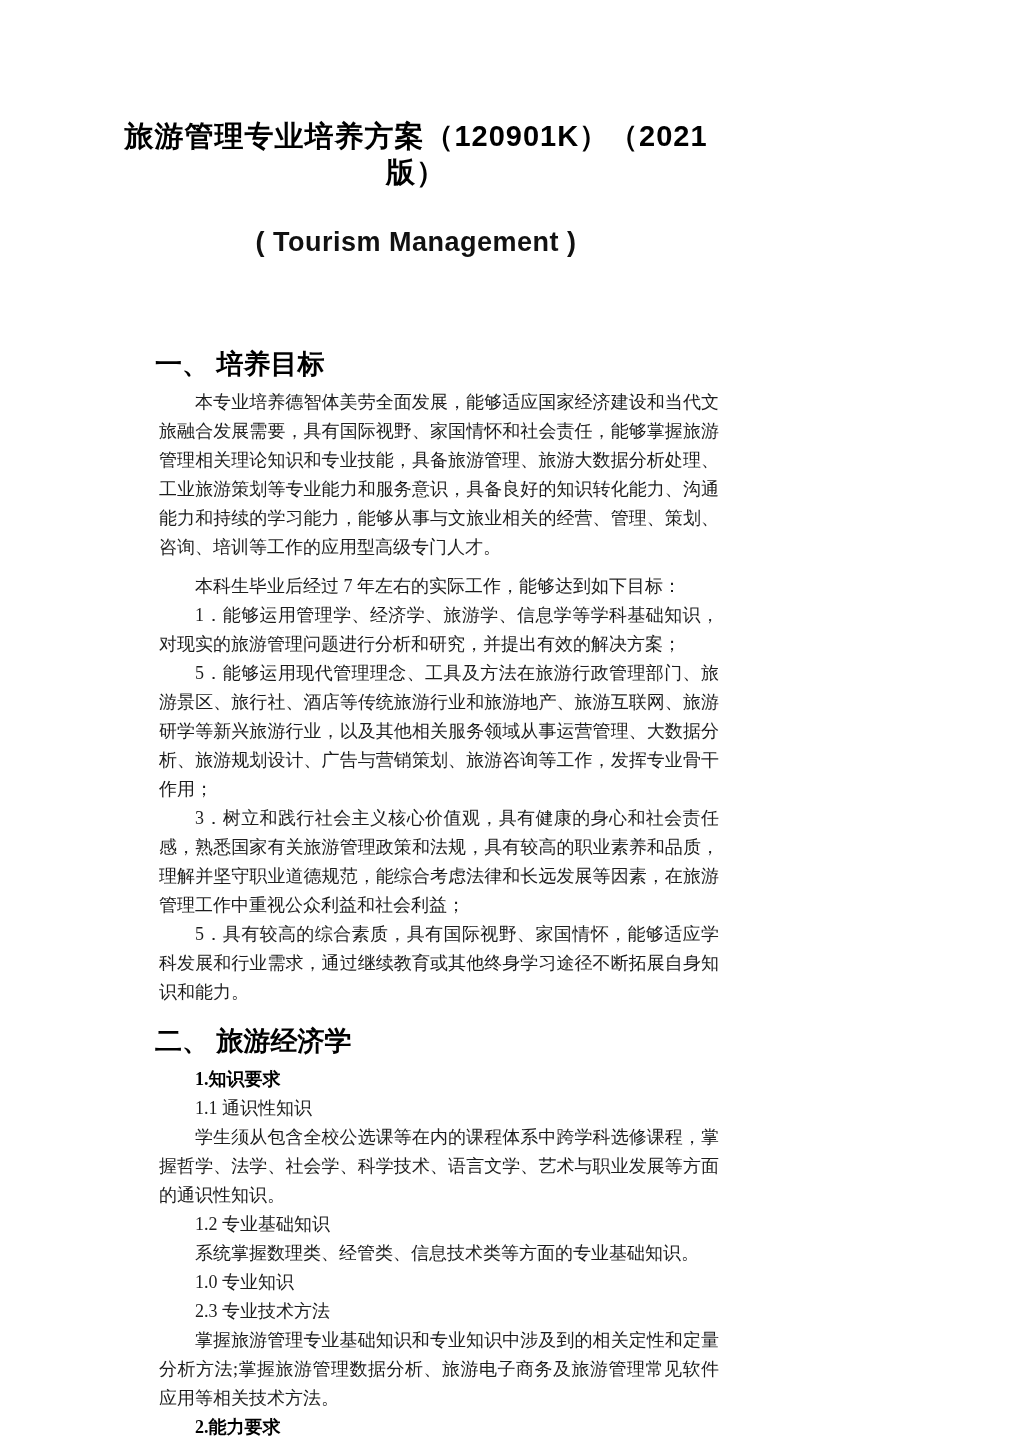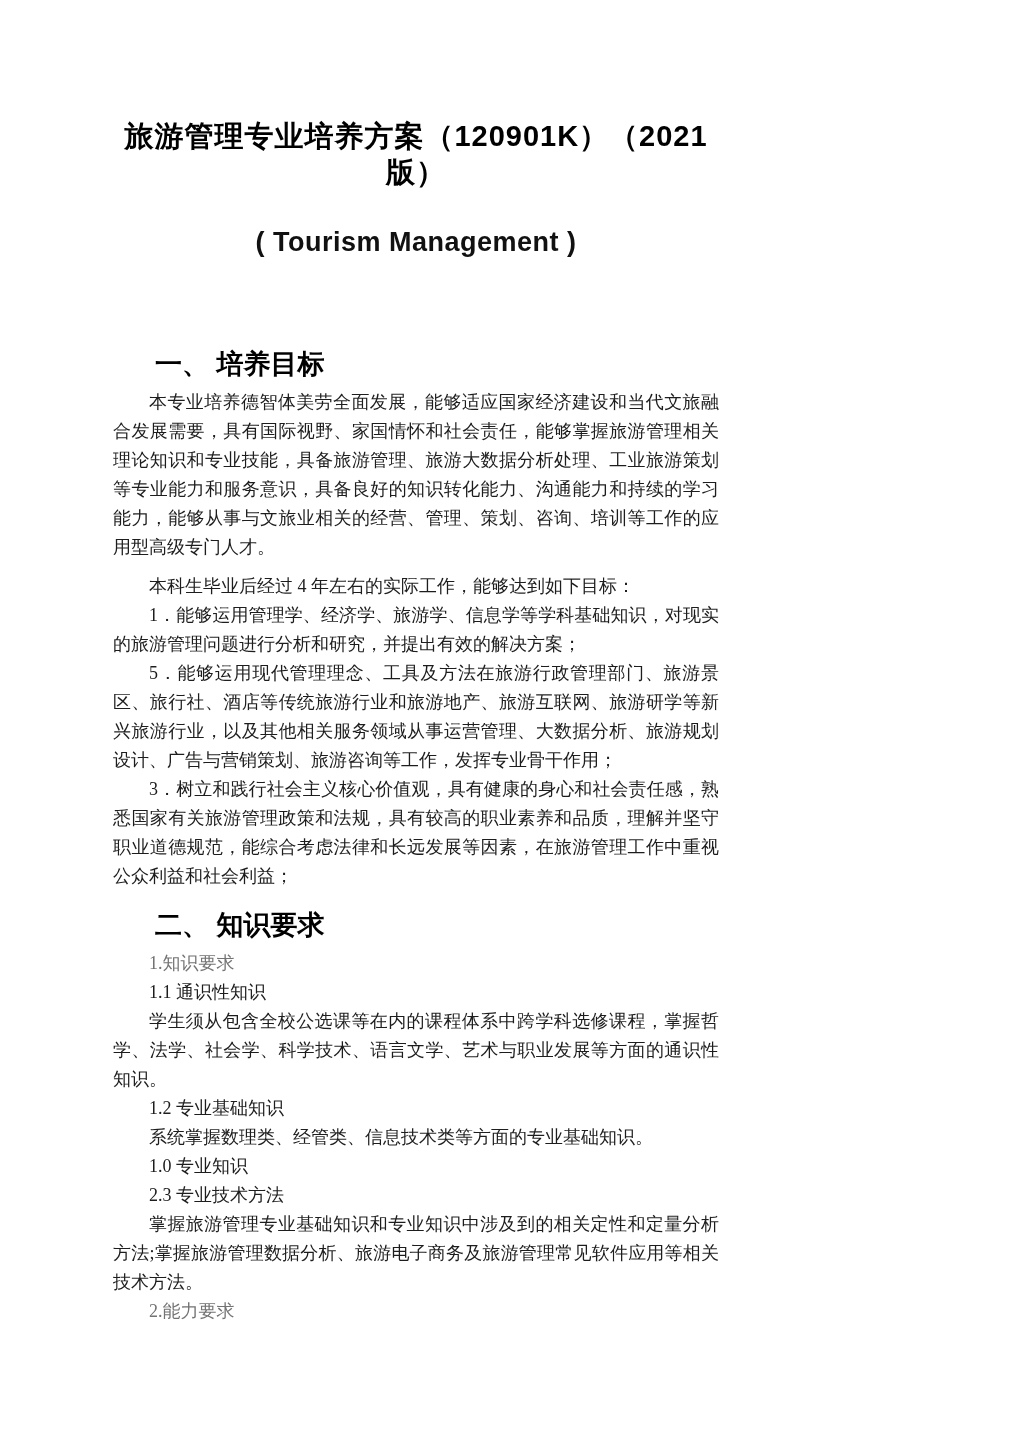--- a/index.html
+++ b/index.html
@@ -60,47 +60,49 @@
   .para {
     margin: 0;
     text-indent: 2em;
     text-align: justify;
     text-justify: inter-ideograph;
   }
   .para.gap-top {
     margin-top: 10px;
   }
   .para.bold {
-    font-weight: normal;
-    color: #737373;
+    font-weight: bold;
+    color: #000000;
   }
   .section-body {
     margin-top: 10px;
+    margin-left: 46px;
   }
 </style>
 </head>
 <body>
 
 <div class="page">
 
   <h1 class="doc-title">旅游管理专业培养方案（120901K）（2021 版）</h1>
 
   <h2 class="doc-subtitle">( Tourism Management )</h2>
 
   <h3 class="section-heading first">一、 培养目标</h3>
 
   <div class="section-body body-text">
     <p class="para">本专业培养德智体美劳全面发展，能够适应国家经济建设和当代文旅融合发展需要，具有国际视野、家国情怀和社会责任，能够掌握旅游管理相关理论知识和专业技能，具备旅游管理、旅游大数据分析处理、工业旅游策划等专业能力和服务意识，具备良好的知识转化能力、沟通能力和持续的学习能力，能够从事与文旅业相关的经营、管理、策划、咨询、培训等工作的应用型高级专门人才。</p>
-    <p class="para gap-top">本科生毕业后经过 4 年左右的实际工作，能够达到如下目标：</p>
+    <p class="para gap-top">本科生毕业后经过 7 年左右的实际工作，能够达到如下目标：</p>
     <p class="para">1．能够运用管理学、经济学、旅游学、信息学等学科基础知识，对现实的旅游管理问题进行分析和研究，并提出有效的解决方案；</p>
     <p class="para">5．能够运用现代管理理念、工具及方法在旅游行政管理部门、旅游景区、旅行社、酒店等传统旅游行业和旅游地产、旅游互联网、旅游研学等新兴旅游行业，以及其他相关服务领域从事运营管理、大数据分析、旅游规划设计、广告与营销策划、旅游咨询等工作，发挥专业骨干作用；</p>
     <p class="para">3．树立和践行社会主义核心价值观，具有健康的身心和社会责任感，熟悉国家有关旅游管理政策和法规，具有较高的职业素养和品质，理解并坚守职业道德规范，能综合考虑法律和长远发展等因素，在旅游管理工作中重视公众利益和社会利益；</p>
+    <p class="para">5．具有较高的综合素质，具有国际视野、家国情怀，能够适应学科发展和行业需求，通过继续教育或其他终身学习途径不断拓展自身知识和能力。</p>
   </div>
 
-  <h3 class="section-heading second">二、 知识要求</h3>
+  <h3 class="section-heading second">二、 旅游经济学</h3>
 
   <div class="section-body body-text">
     <p class="para bold">1.知识要求</p>
     <p class="para">1.1 通识性知识</p>
     <p class="para">学生须从包含全校公选课等在内的课程体系中跨学科选修课程，掌握哲学、法学、社会学、科学技术、语言文学、艺术与职业发展等方面的通识性知识。</p>
     <p class="para">1.2 专业基础知识</p>
     <p class="para">系统掌握数理类、经管类、信息技术类等方面的专业基础知识。</p>
     <p class="para">1.0 专业知识</p>
     <p class="para">2.3 专业技术方法</p>
     <p class="para">掌握旅游管理专业基础知识和专业知识中涉及到的相关定性和定量分析方法;掌握旅游管理数据分析、旅游电子商务及旅游管理常见软件应用等相关技术方法。</p>

